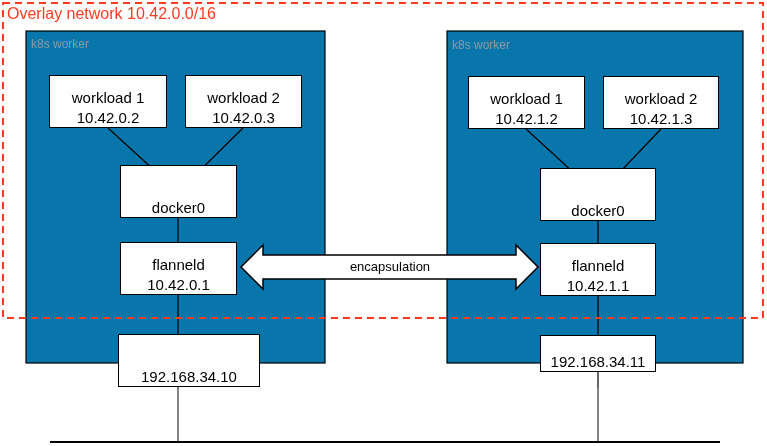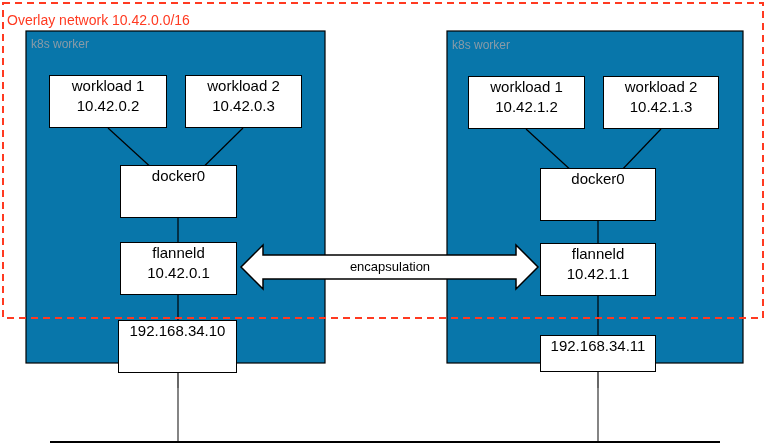--- a/index.html
+++ b/index.html
@@ -20,37 +20,37 @@
   .connector-gray { stroke: #666; stroke-width: 1.6; fill: none; }
   .bus { stroke: #000; stroke-width: 2.2; fill: none; }
   .arrow-shape { fill: #fff; stroke: #000; stroke-width: 1.5; }
   .node-box {
     position: absolute;
     background: #ffffff;
     border: 1.6px solid #000;
     display: flex;
     flex-direction: column;
     align-items: center;
-    justify-content: flex-start;
+    justify-content: flex-end;
     font-size: 15px;
     line-height: 1.3;
     text-align: center;
     white-space: nowrap;
   }
   .worker-label {
     position: absolute;
     color: var(--worker-label-gray, #8A9BA7);
     font-size: 12px;
   }
   .overlay-title {
     position: absolute;
     left: 7px;
-    top: 12px;
+    top: 5px;
     color: var(--overlay-red, #FF3A21);
-    font-size: 14px;
+    font-size: 16px;
   }
   .arrow-label {
     position: absolute;
     left: 300px;
     top: 259px;
     width: 180px;
     text-align: center;
     font-size: 13px;
   }
 </style>
@@ -93,21 +93,21 @@
     <span>workload 2</span>
     <span>10.42.0.3</span>
   </div>
   <div class="node-box" style="left:120px;top:165px;width:117px;height:53px">
     <span>docker0</span>
   </div>
   <div class="node-box" style="left:120px;top:242px;width:117px;height:53px">
     <span>flanneld</span>
     <span>10.42.0.1</span>
   </div>
-  <div class="node-box" style="left:118px;top:320px;width:119px;height:53px">
+  <div class="node-box" style="left:118px;top:334px;width:142px;height:53px">
     <span>192.168.34.10</span>
   </div>
 
   <div class="worker-label" style="left:452px;top:38px">k8s worker</div>
 
   <div class="node-box" style="left:468px;top:76px;width:117px;height:53px">
     <span>workload 1</span>
     <span>10.42.1.2</span>
   </div>
   <div class="node-box" style="left:603px;top:76px;width:116px;height:53px">

